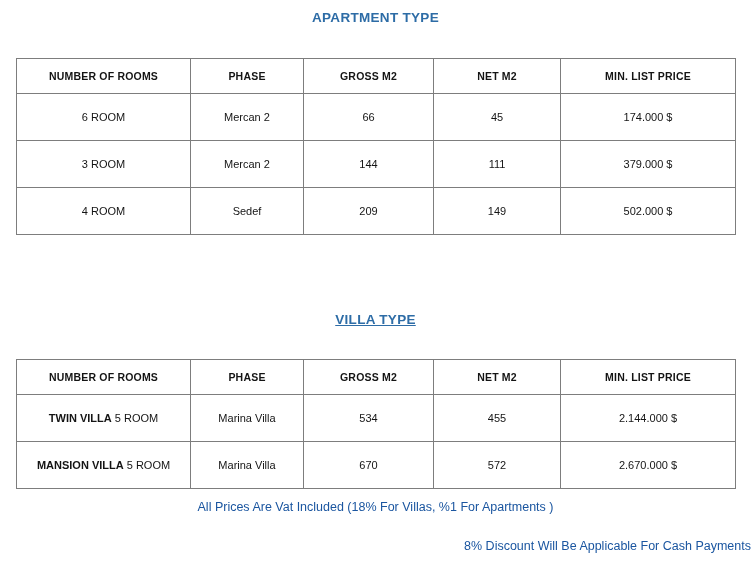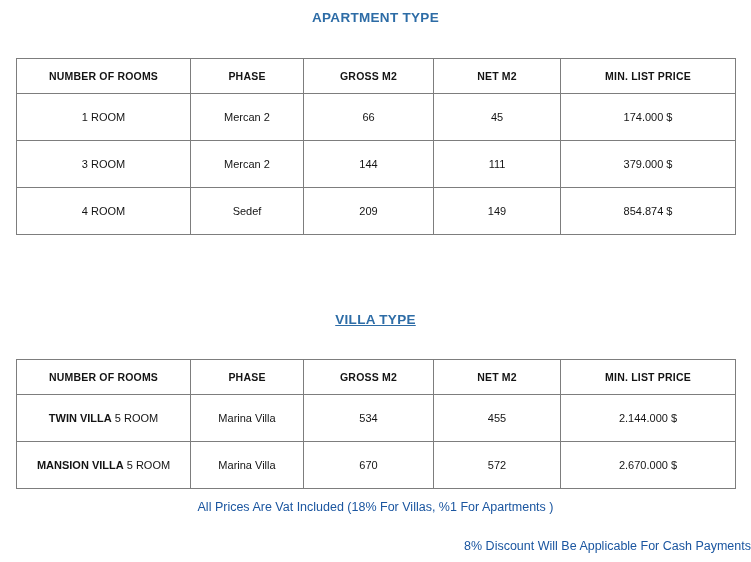--- a/index.html
+++ b/index.html
@@ -145,39 +145,39 @@
       <tr>
         <th>NUMBER OF ROOMS</th>
         <th>PHASE</th>
         <th>GROSS M2</th>
         <th>NET M2</th>
         <th>MIN. LIST PRICE</th>
       </tr>
     </thead>
     <tbody>
       <tr>
-        <td>1 ROOM</td>
+        <td>6 ROOM</td>
         <td>Mercan 2</td>
         <td>66</td>
         <td>45</td>
         <td>174.000 $</td>
       </tr>
       <tr>
         <td>3 ROOM</td>
         <td>Mercan 2</td>
         <td>144</td>
         <td>111</td>
         <td>379.000 $</td>
       </tr>
       <tr>
         <td>4 ROOM</td>
         <td>Sedef</td>
         <td>209</td>
         <td>149</td>
-        <td>854.874 $</td>
+        <td>502.000 $</td>
       </tr>
     </tbody>
   </table>
 
   <div class="section-title" id="villa-title">VILLA TYPE</div>
 
   <table class="price-table" id="villa-table">
     <colgroup>
       <col class="col-rooms">
       <col class="col-phase">

